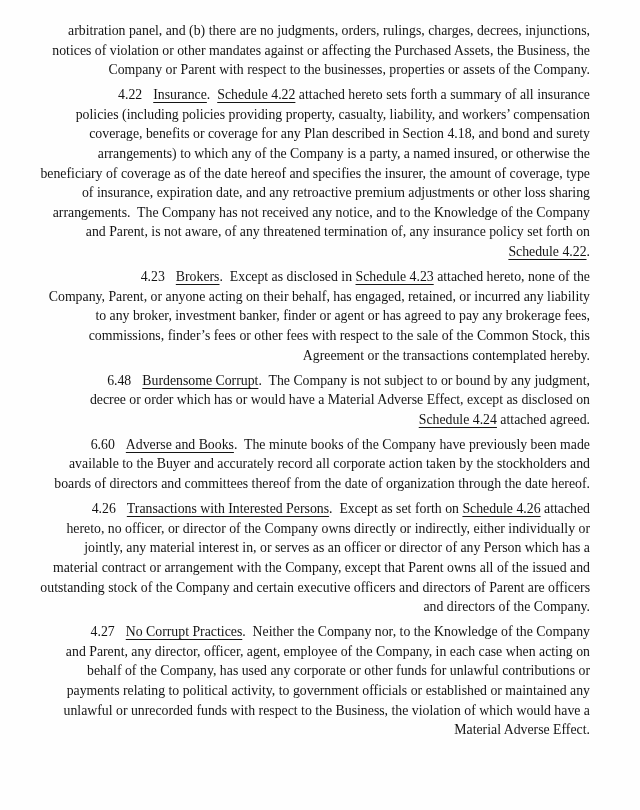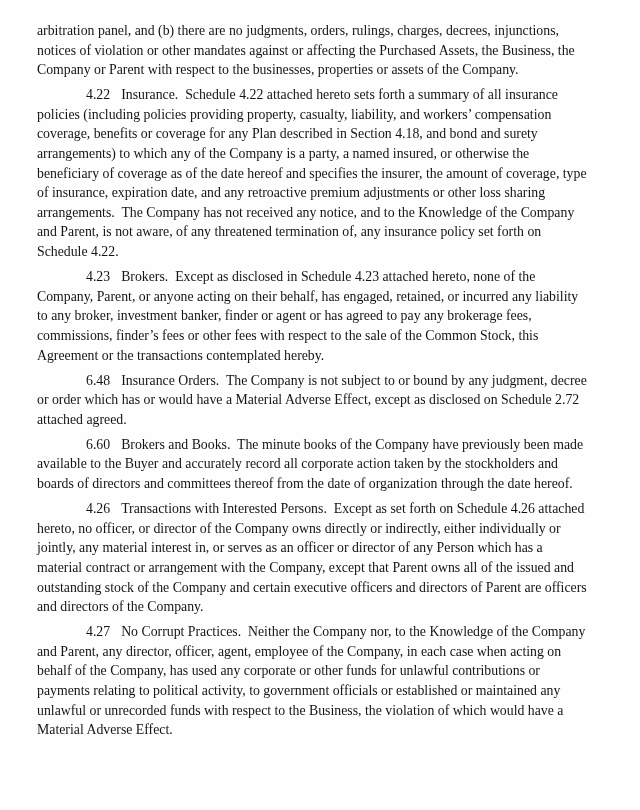--- a/index.html
+++ b/index.html
@@ -16,39 +16,40 @@
     padding: 21px 50px 0 37px;
     overflow: hidden;
     font-family: "Liberation Serif", "DejaVu Serif", serif;
     font-size: 13.8px;
     line-height: 19.6px;
     color: #141414;
   }
   p.para {
     margin: 0 0 5.5px 0;
     white-space: pre-wrap;
-    text-align: left;
+    text-align: right;
   }
   p.para.ind {
     text-indent: 49px;
   }
   .secnum {
     margin-right: 11px;
   }
   .u {
+    text-decoration: underline;
     text-decoration-thickness: 1px;
     text-underline-offset: 2.5px;
   }
 </style>
 </head>
 <body>
 
 <div class="page">
   <div id="paragraph-list">
       <p class="para"><span>arbitration panel, and (b) there are no judgments, orders, rulings, charges, decrees, injunctions, notices of violation or other mandates against or affecting the Purchased Assets, the Business, the Company or Parent with respect to the businesses, properties or assets of the Company.</span></p>
       <p class="para ind"><span class="secnum">4.22</span><span class="u">Insurance</span><span>.  </span><span class="u">Schedule 4.22</span><span> attached hereto sets forth a summary of all insurance policies (including policies providing property, casualty, liability, and workers’ compensation coverage, benefits or coverage for any Plan described in Section 4.18, and bond and surety arrangements) to which any of the Company is a party, a named insured, or otherwise the beneficiary of coverage as of the date hereof and specifies the insurer, the amount of coverage, type of insurance, expiration date, and any retroactive premium adjustments or other loss sharing arrangements.  The Company has not received any notice, and to the Knowledge of the Company and Parent, is not aware, of any threatened termination of, any insurance policy set forth on </span><span class="u">Schedule 4.22</span><span>.</span></p>
       <p class="para ind"><span class="secnum">4.23</span><span class="u">Brokers</span><span>.  Except as disclosed in </span><span class="u">Schedule 4.23</span><span> attached hereto, none of the Company, Parent, or anyone acting on their behalf, has engaged, retained, or incurred any liability to any broker, investment banker, finder or agent or has agreed to pay any brokerage fees, commissions, finder’s fees or other fees with respect to the sale of the Common Stock, this Agreement or the transactions contemplated hereby.</span></p>
-      <p class="para ind"><span class="secnum">6.48</span><span class="u">Insurance Orders</span><span>.  The Company is not subject to or bound by any judgment, decree or order which has or would have a Material Adverse Effect, except as disclosed on </span><span class="u">Schedule 2.72</span><span> attached agreed.</span></p>
-      <p class="para ind"><span class="secnum">6.60</span><span class="u">Brokers and Books</span><span>.  The minute books of the Company have previously been made available to the Buyer and accurately record all corporate action taken by the stockholders and boards of directors and committees thereof from the date of organization through the date hereof.</span></p>
+      <p class="para ind"><span class="secnum">6.48</span><span class="u">Burdensome Corrupt</span><span>.  The Company is not subject to or bound by any judgment, decree or order which has or would have a Material Adverse Effect, except as disclosed on </span><span class="u">Schedule 4.24</span><span> attached agreed.</span></p>
+      <p class="para ind"><span class="secnum">6.60</span><span class="u">Adverse and Books</span><span>.  The minute books of the Company have previously been made available to the Buyer and accurately record all corporate action taken by the stockholders and boards of directors and committees thereof from the date of organization through the date hereof.</span></p>
       <p class="para ind"><span class="secnum">4.26</span><span class="u">Transactions with Interested Persons</span><span>.  Except as set forth on </span><span class="u">Schedule 4.26</span><span> attached hereto, no officer, or director of the Company owns directly or indirectly, either individually or jointly, any material interest in, or serves as an officer or director of any Person which has a material contract or arrangement with the Company, except that Parent owns all of the issued and outstanding stock of the Company and certain executive officers and directors of Parent are officers and directors of the Company.</span></p>
       <p class="para ind"><span class="secnum">4.27</span><span class="u">No Corrupt Practices</span><span>.  Neither the Company nor, to the Knowledge of the Company and Parent, any director, officer, agent, employee of the Company, in each case when acting on behalf of the Company, has used any corporate or other funds for unlawful contributions or payments relating to political activity, to government officials or established or maintained any unlawful or unrecorded funds with respect to the Business, the violation of which would have a Material Adverse Effect.</span></p>
     </div>
 </div>
 
 </body></html>

